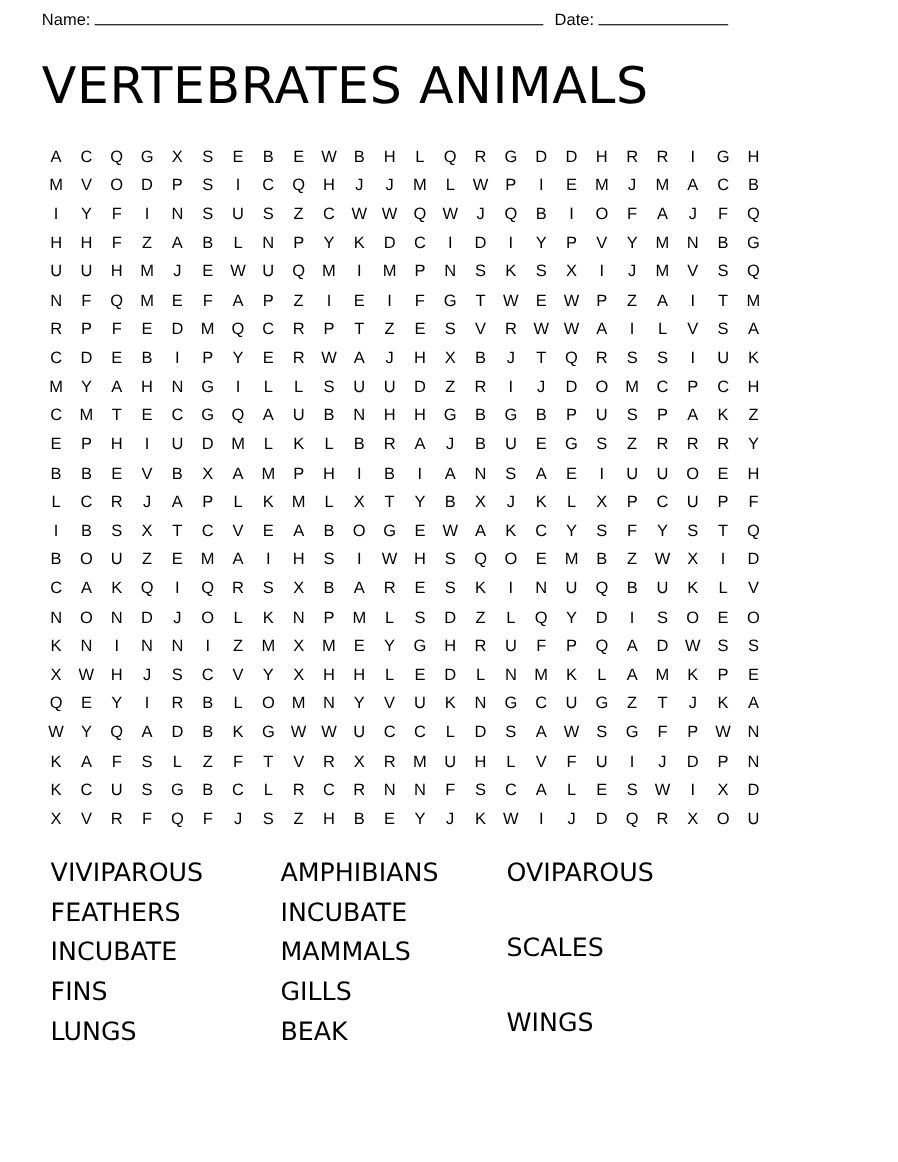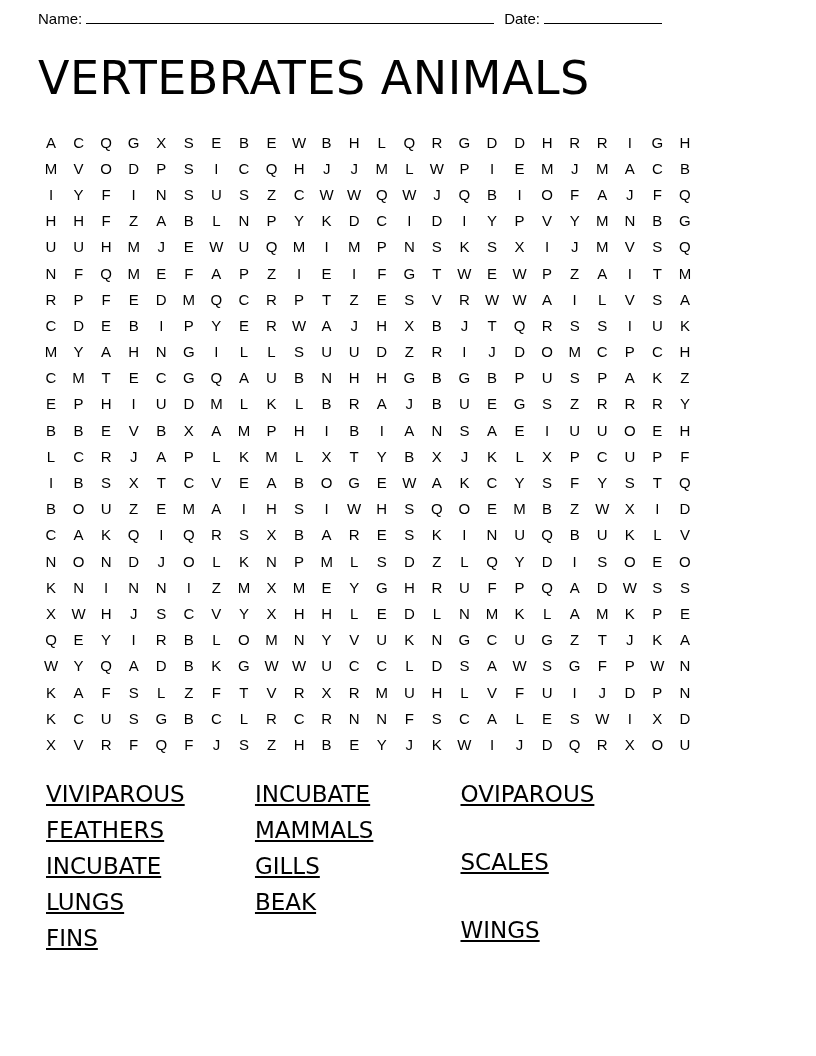--- a/index.html
+++ b/index.html
@@ -70,21 +70,20 @@
     font-size: 15px;
     line-height: 18px;
     font-family: "Liberation Sans", sans-serif;
   }
 
   
   .words {
     margin-top: 22px;
     padding-left: 8px;
     display: flex;
-    text-decoration: underline;
   }
   .word-col {
     display: flex;
     flex-direction: column;
   }
   .word-col.c1 { width: 244px; }
   .word-col.c2 { width: 240px; }
   .word-col.c3 { width: 240px; gap: 32px; }
   .word {
     font-size: 23px;
@@ -732,24 +731,25 @@
         <span class="cell">O</span>
         <span class="cell">U</span>
       </div>
     </div>
 
   <div class="words" id="words">
       <div class="word-col c1">
         <span class="word">VIVIPAROUS</span>
         <span class="word">FEATHERS</span>
         <span class="word">INCUBATE</span>
+        <span class="word">FINS</span>
         <span class="word">LUNGS</span>
-        <span class="word">FINS</span>
       </div>
       <div class="word-col c2">
+        <span class="word">AMPHIBIANS</span>
         <span class="word">INCUBATE</span>
         <span class="word">MAMMALS</span>
         <span class="word">GILLS</span>
         <span class="word">BEAK</span>
       </div>
       <div class="word-col c3">
         <span class="word">OVIPAROUS</span>
         <span class="word">SCALES</span>
         <span class="word">WINGS</span>
       </div>

